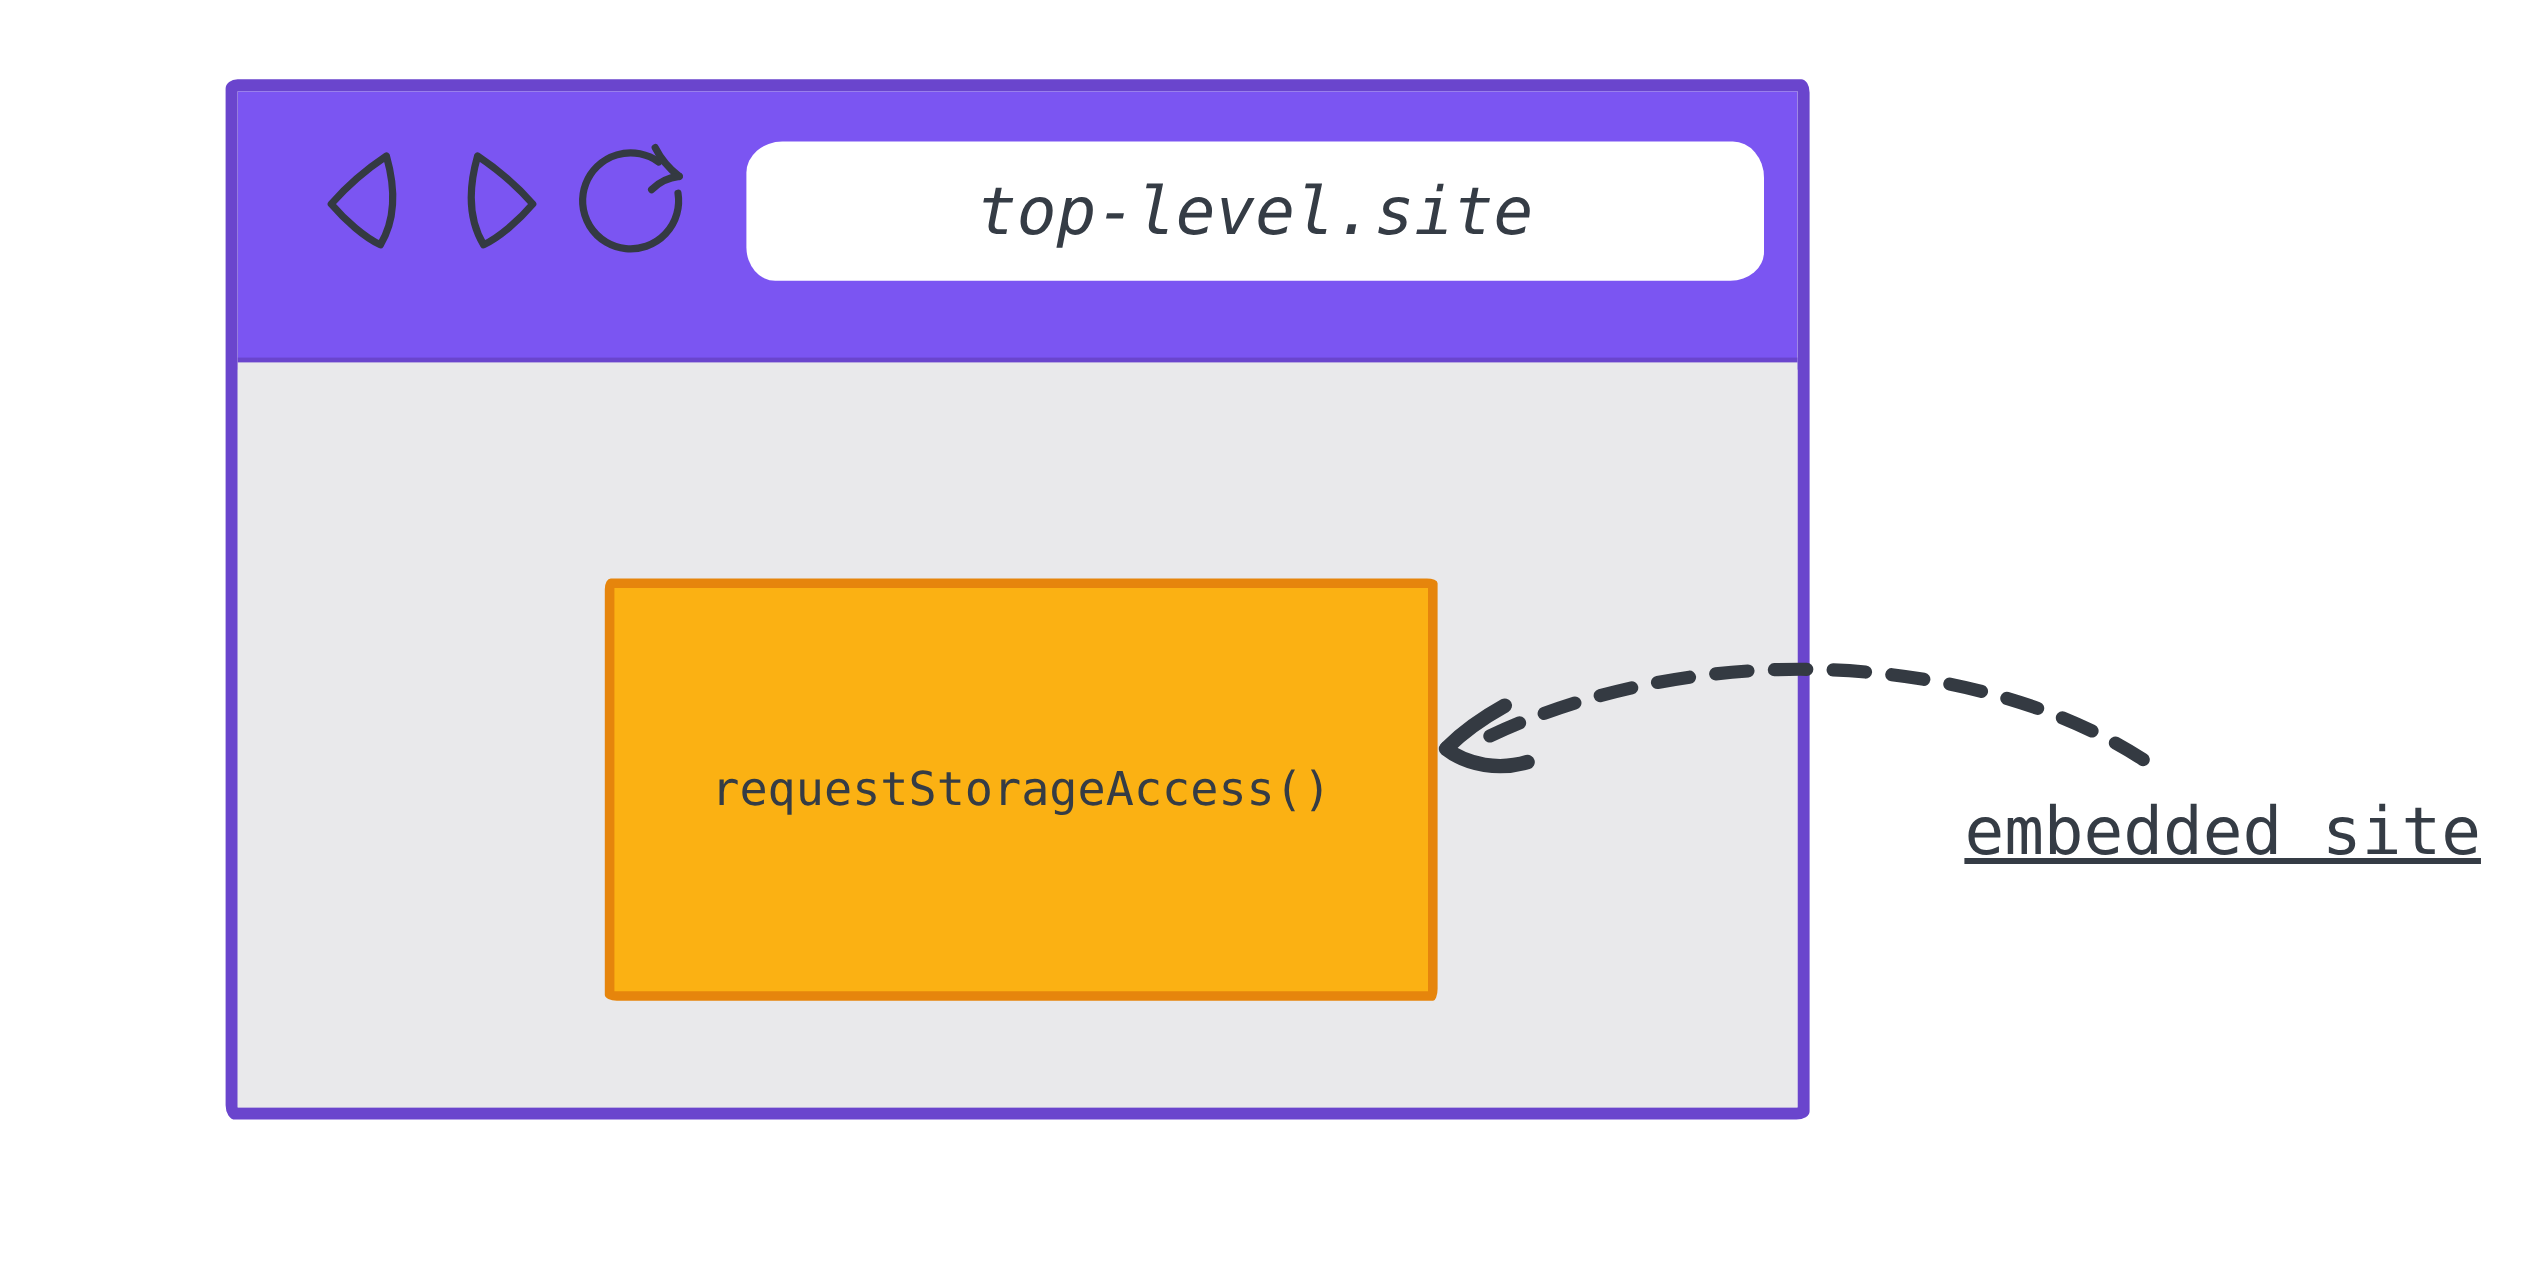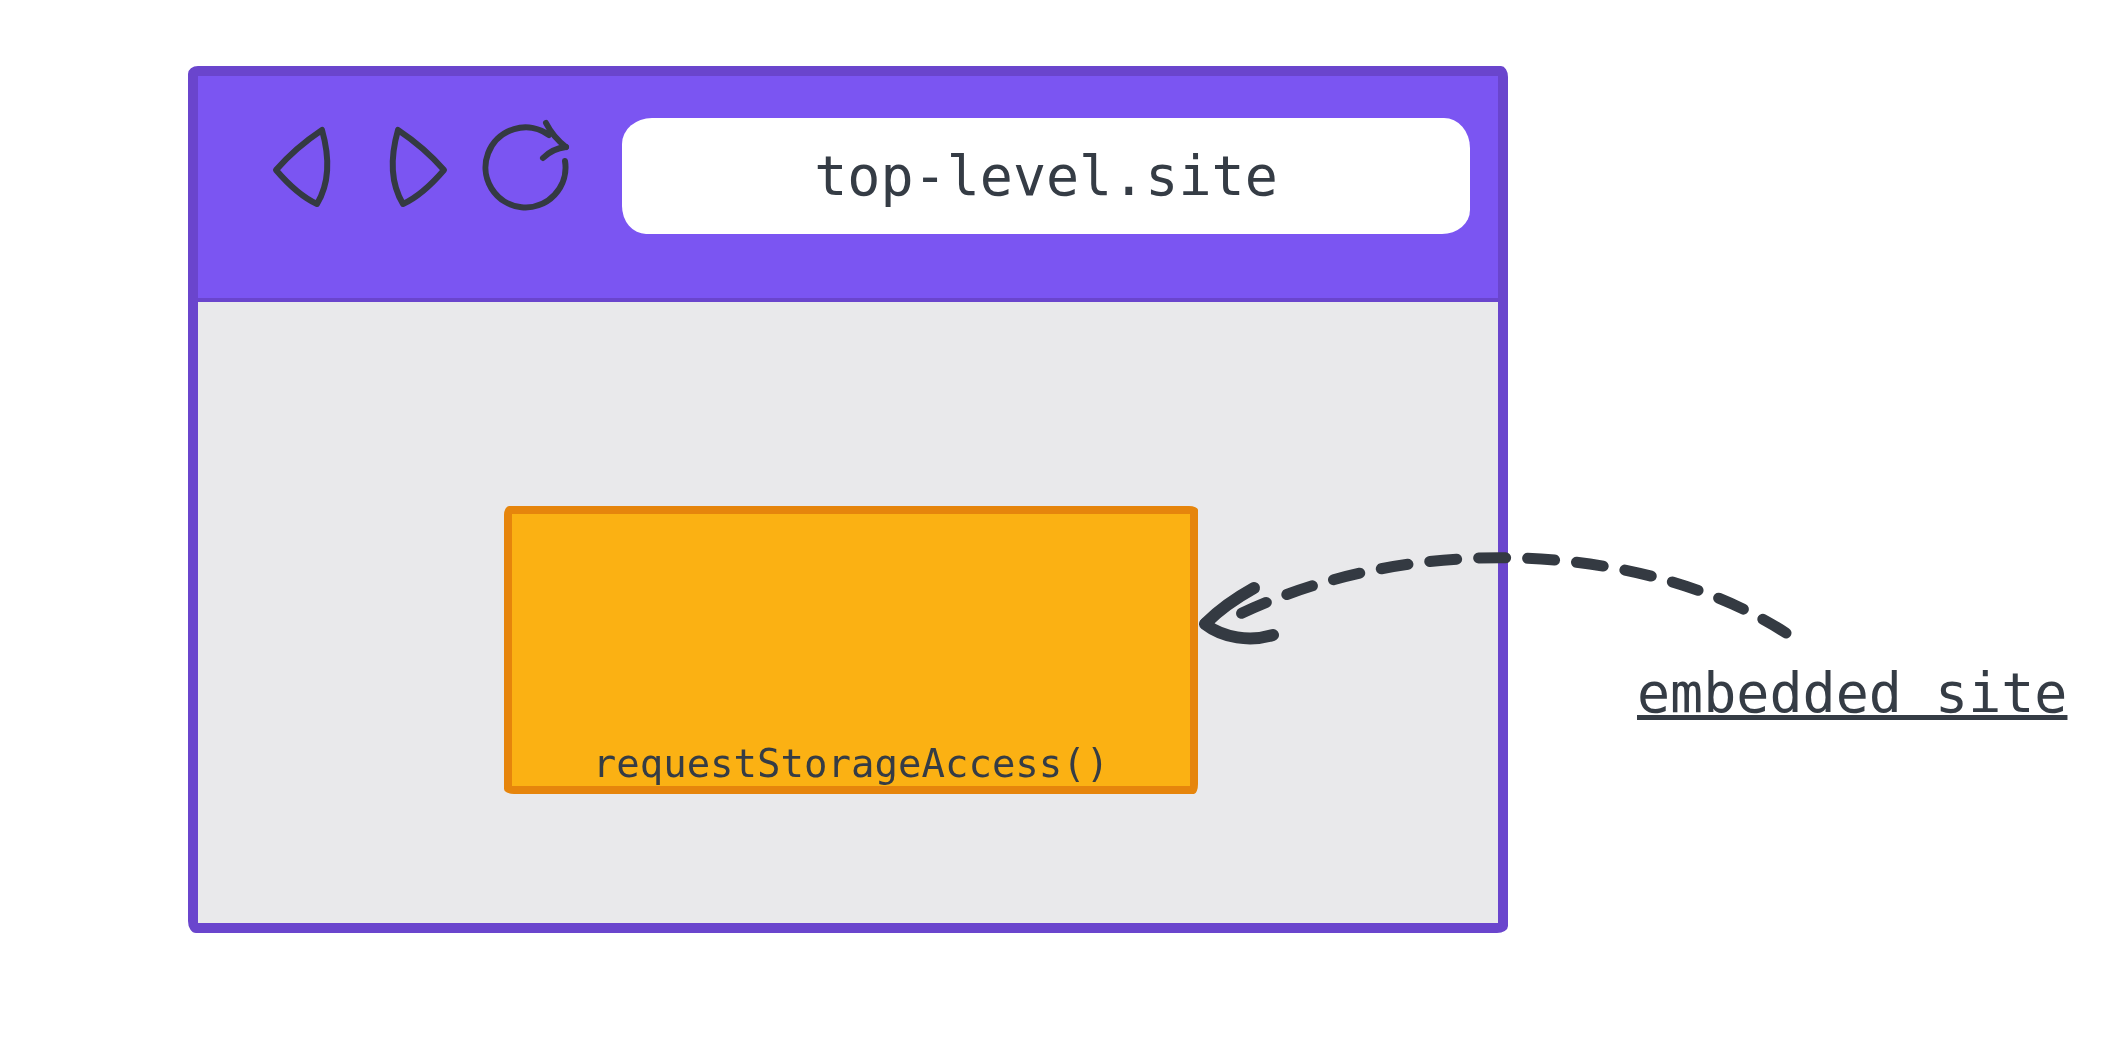--- a/index.html
+++ b/index.html
@@ -22,20 +22,21 @@
     border-radius: 10px 7px 11px 8px / 8px 11px 7px 12px;
     background: var(--content-bg, #e9e9eb);
     overflow: hidden;
   }
   .toolbar {
     position: absolute;
     left: 0; right: 0; top: 0;
     height: 232px;
     background: var(--toolbar-bg, #7b55f2);
     border-bottom: 10px solid var(--window-border, #6a45cd);
+    font-style: italic;
   }
   .nav-icons {
     position: absolute;
     left: 62px; top: 32px;
     width: 330px; height: 120px;
   }
   .nav-icons path, .nav-icons polyline {
     fill: none;
     stroke: var(--ink, #343a42);
     stroke-width: 6;
@@ -59,27 +60,27 @@
   }
 
   
   .content {
     position: absolute;
     left: 0; right: 0; top: 226px; bottom: 0;
     background: var(--content-bg, #e9e9eb);
   }
   .embedded-frame {
     position: absolute;
-    left: 306px; top: 204px;
-    width: 694px; height: 288px;
+    left: 306px; top: 180px;
+    width: 694px; height: 352px;
     background: var(--frame-bg, #fbb113);
     border: 8px solid var(--frame-border, #e6850c);
     border-radius: 5px 9px 4px 10px / 9px 4px 10px 5px;
     display: flex;
-    align-items: flex-end;
+    align-items: center;
     justify-content: center;
   }
   .frame-label {
     font-size: 39px;
     color: var(--text, #353c45);
     white-space: pre;
   }
 
   
   .arrow-overlay {

